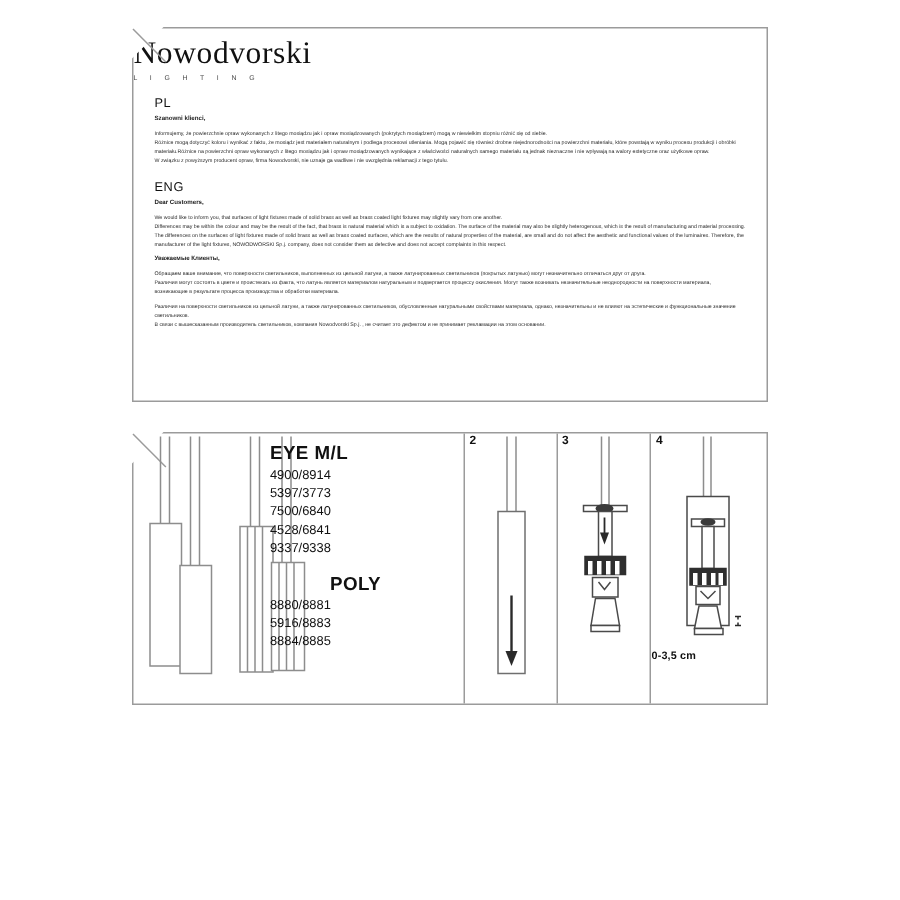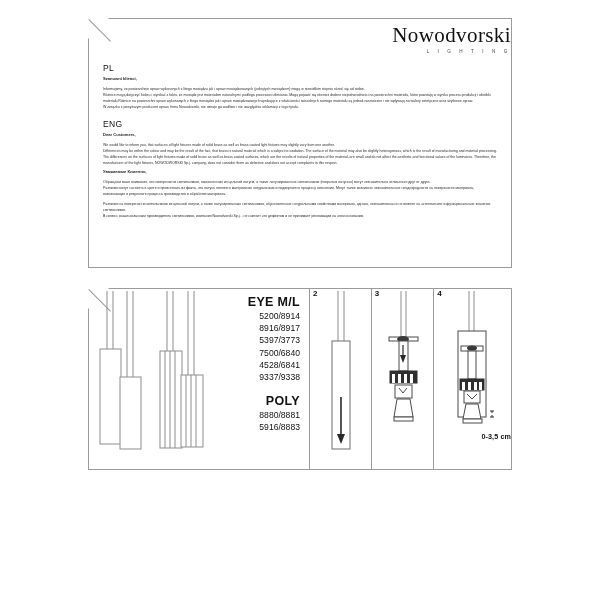--- a/index.html
+++ b/index.html
@@ -34,21 +34,21 @@
     background:#ffffff;
     clip-path:polygon(0 0,100% 0,0 100%);
   }
 
   
   #info-panel{
     left:88px;top:18px;
     width:424px;height:250px;
   }
   .logo-wrap{
-    text-align:right;
+    text-align:left;
     padding-top:6px;
   }
   .logo-word{
     font-family:"Liberation Serif", serif;
     font-size:21px;
     letter-spacing:.4px;
     color:#111;
     line-height:1;
   }
   .logo-sub{
@@ -111,46 +111,45 @@
     font-size:8px;
     font-weight:bold;
     color:#111;
     z-index:5;
   }
 
   
   .codes{
     position:absolute;
     right:9px;top:6px;
-    text-align:right;
     width:120px;
   }
   .codes .title{
     font-size:12.5px;
     font-weight:bold;
     letter-spacing:.3px;
     color:#111;
     margin-bottom:1px;
   }
   .codes .code{
     font-size:8.6px;
     color:#111;
     line-height:1.42;
   }
-  .codes .title.second{ margin-top:11px; }
+  .codes .title.second{ margin-top:11px;margin-left:40px; }
 
   
   svg{ display:block; }
   .lamp-svg{ position:absolute; left:0; top:0; }
 
   .dim-label{
     position:absolute;
     bottom:28px;
     width:100%;
-    text-align:right;
+    text-align:left;
     font-size:7.2px;
     font-weight:bold;
     color:#111;
     letter-spacing:.1px;
   }
 </style>
 </head>
 <body>
 
 <div class="panel" id="info-panel">
@@ -222,29 +221,29 @@
           <line x1="86" y1="62" x2="86" y2="159"></line>
           <rect x="92" y="86" width="22" height="72"></rect>
           <line x1="97" y1="86" x2="97" y2="158"></line>
           <line x1="102" y1="86" x2="102" y2="158"></line>
           <line x1="107" y1="86" x2="107" y2="158"></line>
         </g>
       </svg>
 
       <div class="codes">
         <div class="title">EYE M/L</div>
-        <div class="code">5200/8914</div>
-        <div class="code">8916/8917</div>
+        <div class="code">4900/8914</div>
         <div class="code">5397/3773</div>
         <div class="code">7500/6840</div>
         <div class="code">4528/6841</div>
         <div class="code">9337/9338</div>
         <div class="title second">POLY</div>
         <div class="code">8880/8881</div>
         <div class="code">5916/8883</div>
+        <div class="code">8884/8885</div>
       </div>
     </div>
 
     <div class="step step-2">
       <div class="step-num">2</div>
       <svg class="lamp-svg" width="62" height="181" viewBox="0 0 62 181">
         <g stroke="#8d8d8d" stroke-width="1" fill="#ffffff">
           <line x1="28" y1="2" x2="28" y2="72"></line>
           <line x1="34" y1="2" x2="34" y2="72"></line>
         </g>

